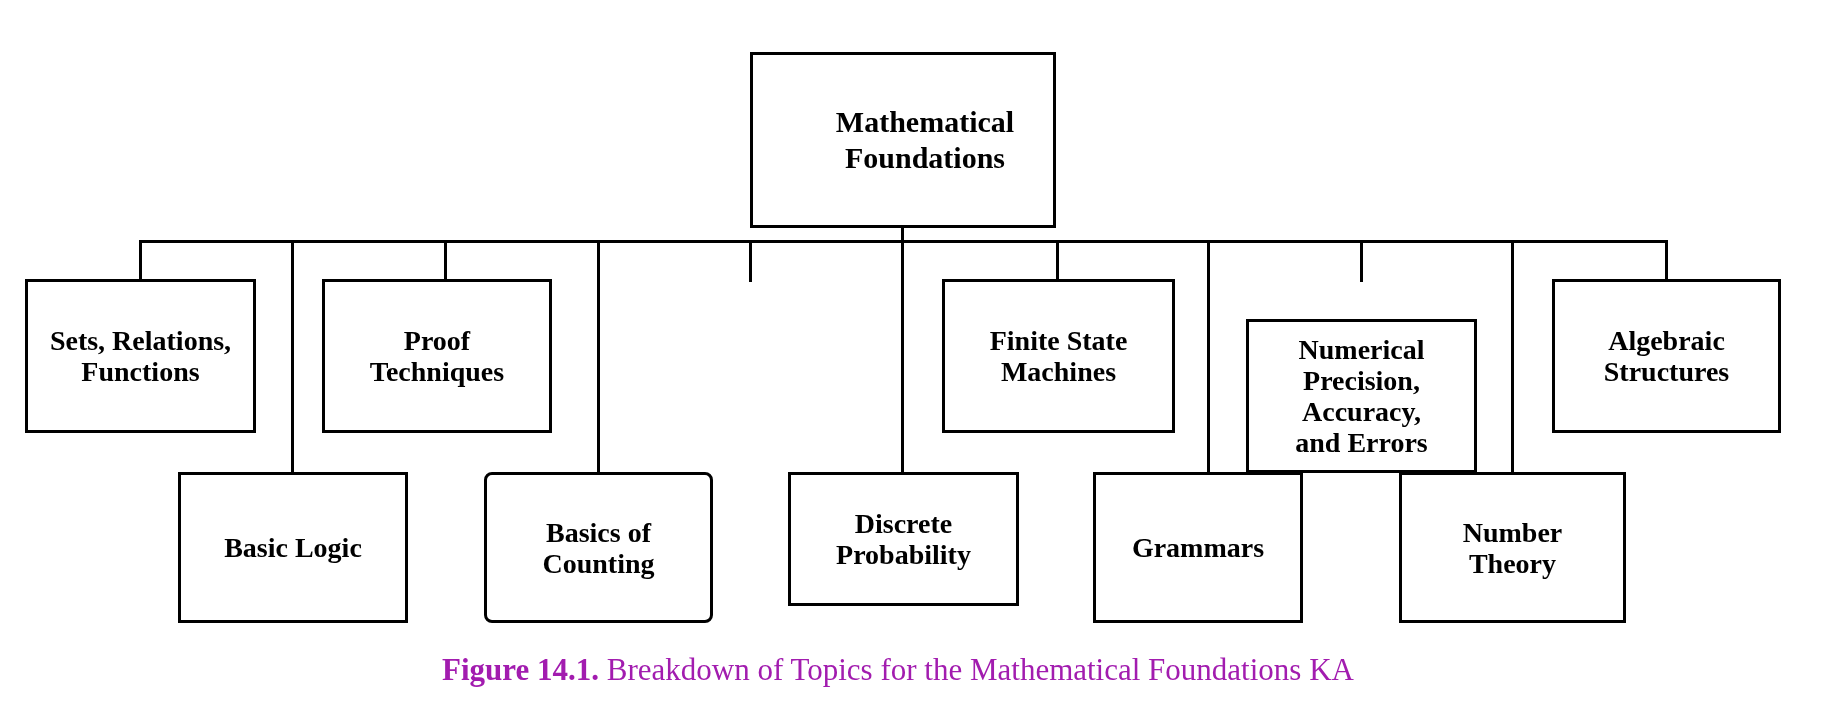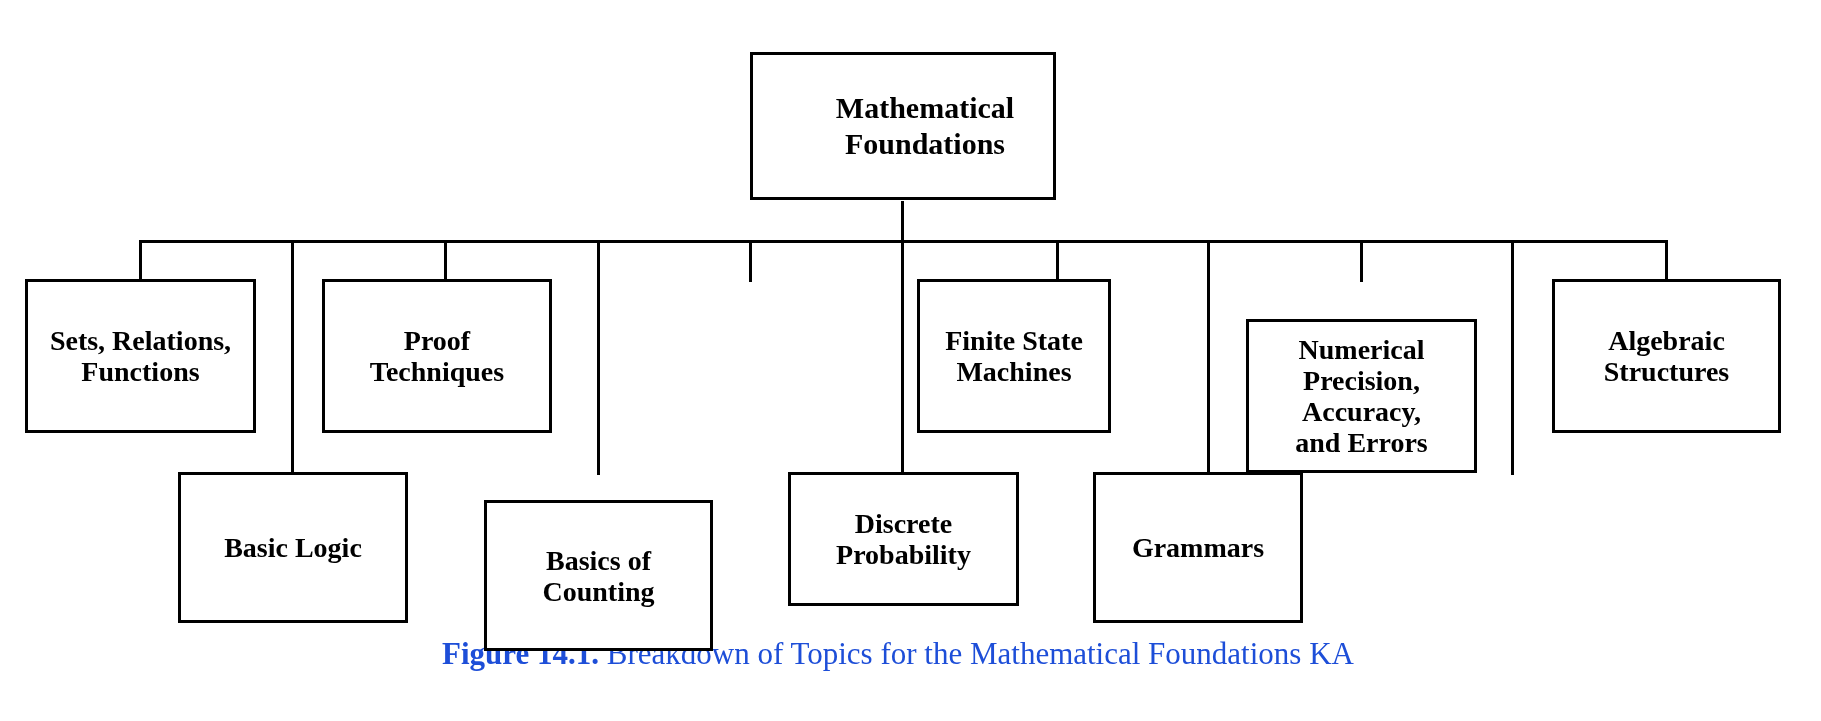--- a/index.html
+++ b/index.html
@@ -37,27 +37,27 @@
     color: #000000;
     white-space: pre-line;
     padding: 0 4px;
   }
   .node.root .label {
     font-size: 30px;
     line-height: 36px;
   }
   .caption {
     position: absolute;
-    top: 632px;
+    top: 648px;
     left: 0;
     width: 1796px;
     text-align: center;
     font-size: 31px;
     line-height: 44px;
-    color: #1d4ed8;
+    color: #a21caf;
   }
   .caption .fig-label {
     font-weight: bold;
   }
 </style>
 </head>
 <body>
 
 <div class="canvas">
 
@@ -69,60 +69,64 @@
   <div class="line" style="left:749px; top:240px; width:3px; height:42px;"></div>
   <div class="line" style="left:1056px; top:240px; width:3px; height:42px;"></div>
   <div class="line" style="left:1360px; top:240px; width:3px; height:42px;"></div>
   <div class="line" style="left:1665px; top:240px; width:3px; height:42px;"></div>
 
   <div class="line" style="left:291px; top:240px; width:3px; height:235px;"></div>
   <div class="line" style="left:597px; top:240px; width:3px; height:235px;"></div>
   <div class="line" style="left:1207px; top:240px; width:3px; height:235px;"></div>
   <div class="line" style="left:1511px; top:240px; width:3px; height:235px;"></div>
 
-  <div class="node root" style="left:750px; top:52px; width:306px; height:148px;padding-left:44px;">
+  <div class="node root" style="left:750px; top:52px; width:306px; height:176px;padding-left:44px;">
     <span class="label">Mathematical
 Foundations</span>
   </div>
 
   <div class="node" style="left:25px; top:279px; width:231px; height:154px;text-align:center;">
     <span class="label">Sets, Relations,
 Functions</span>
   </div>
   <div class="node" style="left:322px; top:279px; width:230px; height:154px;">
     <span class="label">Proof
 Techniques</span>
   </div>
-  <div class="node" style="left:917px; top:279px; width:194px; height:154px;">
+  <div class="node" style="left:942px; top:279px; width:233px; height:154px;">
     <span class="label">Finite State
 Machines</span>
   </div>
   <div class="node" style="left:1246px; top:279px; width:231px; height:154px;margin-top:40px;">
     <span class="label">Numerical
 Precision,
 Accuracy,
 and Errors</span>
   </div>
   <div class="node" style="left:1552px; top:279px; width:229px; height:154px;">
     <span class="label">Algebraic
 Structures</span>
   </div>
 
   <div class="node" style="left:178px; top:472px; width:230px; height:151px;">
     <span class="label">Basic Logic</span>
   </div>
-  <div class="node" style="left:484px; top:500px; width:229px; height:151px;">
+  <div class="node" style="left:484px; top:472px; width:229px; height:151px;border-radius:8px;">
     <span class="label">Basics of
 Counting</span>
   </div>
   <div class="node" style="left:788px; top:472px; width:231px; height:134px;">
     <span class="label">Discrete
 Probability</span>
   </div>
   <div class="node" style="left:1093px; top:472px; width:210px; height:151px;">
     <span class="label">Grammars</span>
   </div>
+  <div class="node" style="left:1399px; top:472px; width:227px; height:151px;">
+    <span class="label">Number
+Theory</span>
+  </div>
 
   <div class="caption">
     <span class="fig-label">Figure 14.1.</span><span> Breakdown of Topics for the Mathematical Foundations KA</span>
   </div>
 
 </div>
 
 </body></html>

